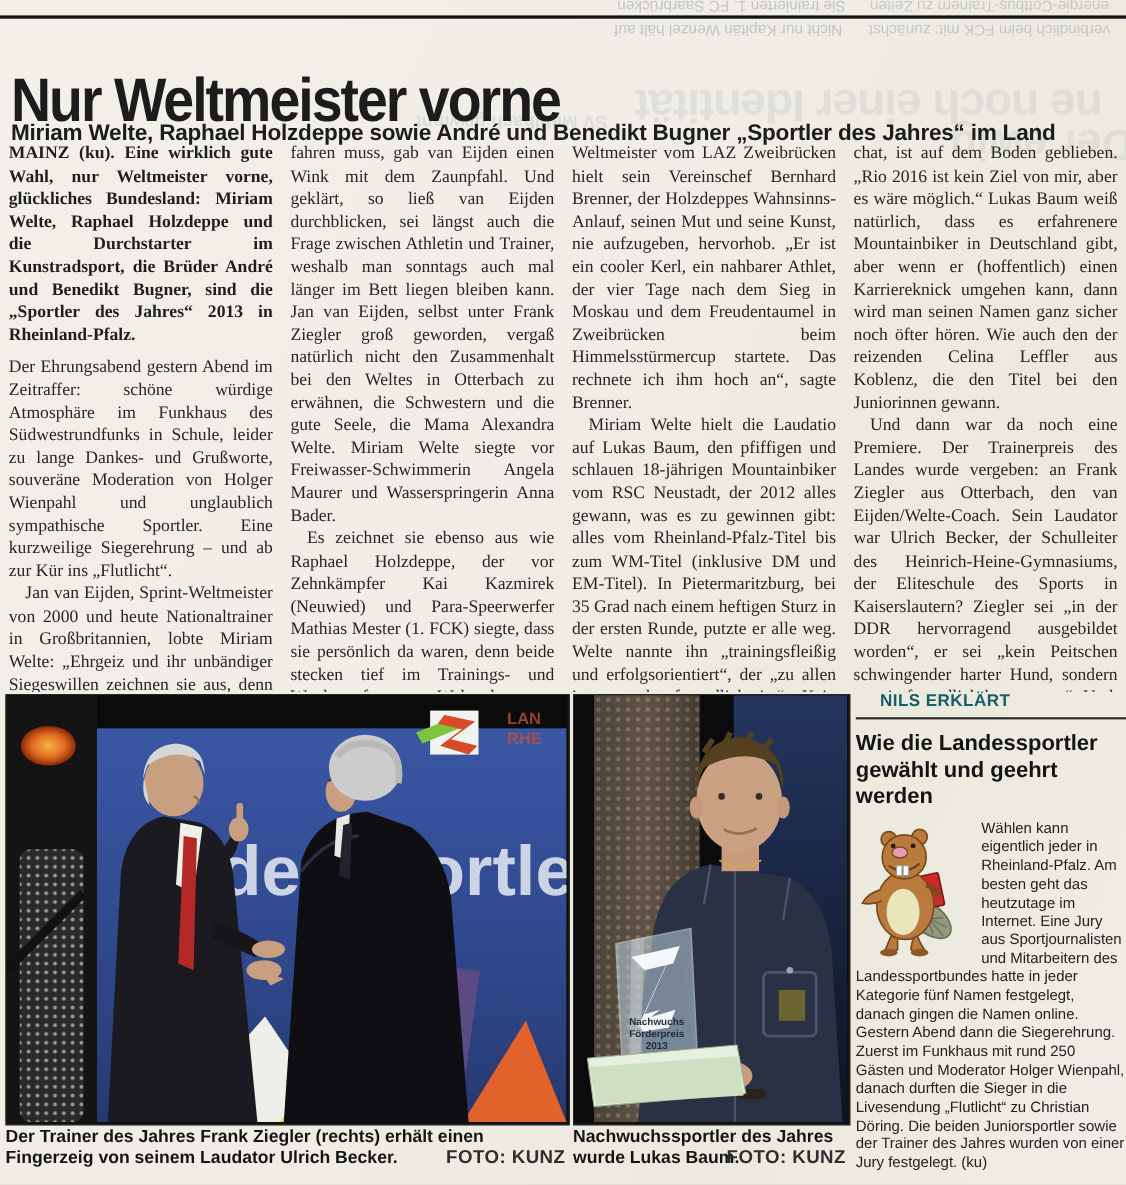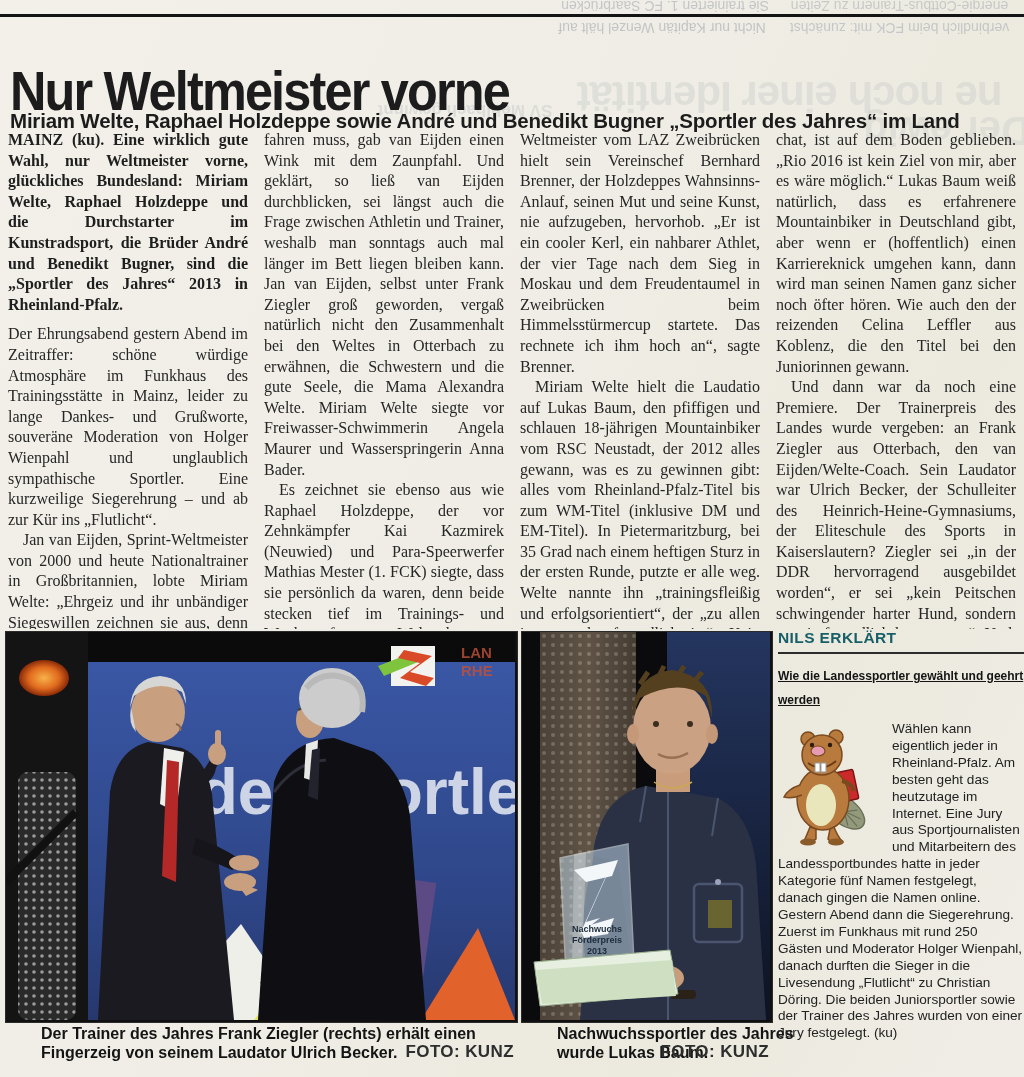--- a/index.html
+++ b/index.html
@@ -37,29 +37,29 @@
   .photo-left{left:5px;width:511px;height:390px;}
   .photo-mid{left:521px;width:250px;height:390px;text-align:center;}
   .photo svg{display:block;}
   
   .caption{position:absolute;top:1024px;font-family:"Liberation Sans",sans-serif;
            font-weight:bold;font-size:16px;line-height:19px;color:#141414;}
   .cap-left{left:5px;width:511px;}
   .cap-mid{left:521px;width:250px;}
   .credit{position:absolute;right:2px;bottom:1px;font-weight:bold;font-size:17px;
           letter-spacing:.4px;color:#2e2e2e;}
-  .cap-text{display:block;padding-right:0;margin-left:36px;}
+  .cap-text{display:block;padding-right:0;}
   .cap-left .cap-text{width:460px;}
   .cap-mid .cap-text{width:248px;}
   
   .sidebar{position:absolute;left:778px;top:629px;width:246px;height:448px;
            font-family:"Liberation Sans",sans-serif;}
-  .kicker{font-weight:bold;font-size:15.5px;letter-spacing:.4px;color:#175f68;}
+  .kicker{font-weight:bold;font-size:15.5px;letter-spacing:.4px;color:#175f68;margin-left:22px;}
   .krule{height:2px;background:#2c2c2c;margin:5px 0 10px 0;}
-  .sb-title{font-weight:bold;font-size:12px;line-height:24px;color:#141414;margin:0 0 9px 0;text-decoration:underline;}
+  .sb-title{font-weight:bold;font-size:20px;line-height:24px;color:#141414;margin:0 0 9px 0;}
   .sb-body{font-size:13.6px;line-height:16.9px;color:#222;}
   .mascot{float:left;width:104px;height:124px;margin:2px 10px 2px 0;}
 </style>
 </head>
 <body>
 
 <div class="page">
 
   <div class="ghost g1">Sie trainierten 1. FC Saarbrücken</div>
   <div class="ghost g2">Nicht nur Kapitän Wenzel hält auf</div>
@@ -70,21 +70,21 @@
   <div class="ghost g7">Der ewig</div>
 
   <div class="toprule"></div>
 
   <h1 class="headline">Nur Weltmeister vorne</h1>
   <h2 class="subhead">Miriam Welte, Raphael Holzdeppe sowie André und Benedikt Bugner „Sportler des Jahres“ im Land</h2>
 
   <div class="cols">
     <div class="col">
       <p class="lead">MAINZ (ku). Eine wirklich gute Wahl, nur Weltmeister vorne, glückliches Bundesland: Miriam Welte, Raphael Holzdeppe und die Durchstarter im Kunstradsport, die Brüder André und Benedikt Bugner, sind die „Sportler des Jahres“ 2013 in Rheinland-Pfalz.</p>
-      <p>Der Ehrungsabend gestern Abend im Zeitraffer: schöne würdige Atmosphäre im Funkhaus des Trainingsstätte in Mainz, leider zu lange Dankes- und Grußworte, souveräne Moderation von Holger Wienpahl und unglaublich sympathische Sportler. Eine kurzweilige Siegerehrung – und ab zur Kür ins „Flutlicht“.</p>
+      <p>Der Ehrungsabend gestern Abend im Zeitraffer: schöne würdige Atmosphäre im Funkhaus des Südwestrundfunks in Schule, leider zu lange Dankes- und Grußworte, souveräne Moderation von Holger Wienpahl und unglaublich sympathische Sportler. Eine kurzweilige Siegerehrung – und ab zur Kür ins „Flutlicht“.</p>
       <p class="indent">Jan van Eijden, Sprint-Weltmeister von 2000 und heute Nationaltrainer in Großbritannien, lobte Miriam Welte: „Ehrgeiz und ihr unbändiger Siegeswillen zeichnen sie aus, denn Talent allein macht keine Sieger.“ Sie sei Weltspitze, obwohl es keine überdachte Trainingsstätte in Rheinland-Pfalz gibt und sie hunderte von Kilometer zum Training</p>
     </div>
     <div class="col">
       <p>fahren muss, gab van Eijden einen Wink mit dem Zaunpfahl. Und geklärt, so ließ van Eijden durchblicken, sei längst auch die Frage zwischen Athletin und Trainer, weshalb man sonntags auch mal länger im Bett liegen bleiben kann. Jan van Eijden, selbst unter Frank Ziegler groß geworden, vergaß natürlich nicht den Zusammenhalt bei den Weltes in Otterbach zu erwähnen, die Schwestern und die gute Seele, die Mama Alexandra Welte. Miriam Welte siegte vor Freiwasser-Schwimmerin Angela Maurer und Wasserspringerin Anna Bader.</p>
       <p class="indent">Es zeichnet sie ebenso aus wie Raphael Holzdeppe, der vor Zehnkämpfer Kai Kazmirek (Neuwied) und Para-Speerwerfer Mathias Mester (1. FCK) siegte, dass sie persönlich da waren, denn beide stecken tief im Trainings- und Wettkampfprozess. Welte kam am Samstag aus Polen und fliegt heute nach Mexiko, Holzdeppe war lange im Trainingslager in Südafrika. Eine wunderbare, frei gesprochene Laudatio auf den Stabhochsprung-</p>
     </div>
     <div class="col">
       <p>Weltmeister vom LAZ Zweibrücken hielt sein Vereinschef Bernhard Brenner, der Holzdeppes Wahnsinns-Anlauf, seinen Mut und seine Kunst, nie aufzugeben, hervorhob. „Er ist ein cooler Kerl, ein nahbarer Athlet, der vier Tage nach dem Sieg in Moskau und dem Freudentaumel in Zweibrücken beim Himmelsstürmercup startete. Das rechnete ich ihm hoch an“, sagte Brenner.</p>
       <p class="indent">Miriam Welte hielt die Laudatio auf Lukas Baum, den pfiffigen und schlauen 18-jährigen Mountainbiker vom RSC Neustadt, der 2012 alles gewann, was es zu gewinnen gibt: alles vom Rheinland-Pfalz-Titel bis zum WM-Titel (inklusive DM und EM-Titel). In Pietermaritzburg, bei 35 Grad nach einem heftigen Sturz in der ersten Runde, putzte er alle weg. Welte nannte ihn „trainingsfleißig und erfolgsorientiert“, der „zu allen immer sehr freundlich ist“. Kein unwesentlicher Charakterzug fürs Leben, das hat ja Miriam Welte immer schon vorgelebt.</p>
 

